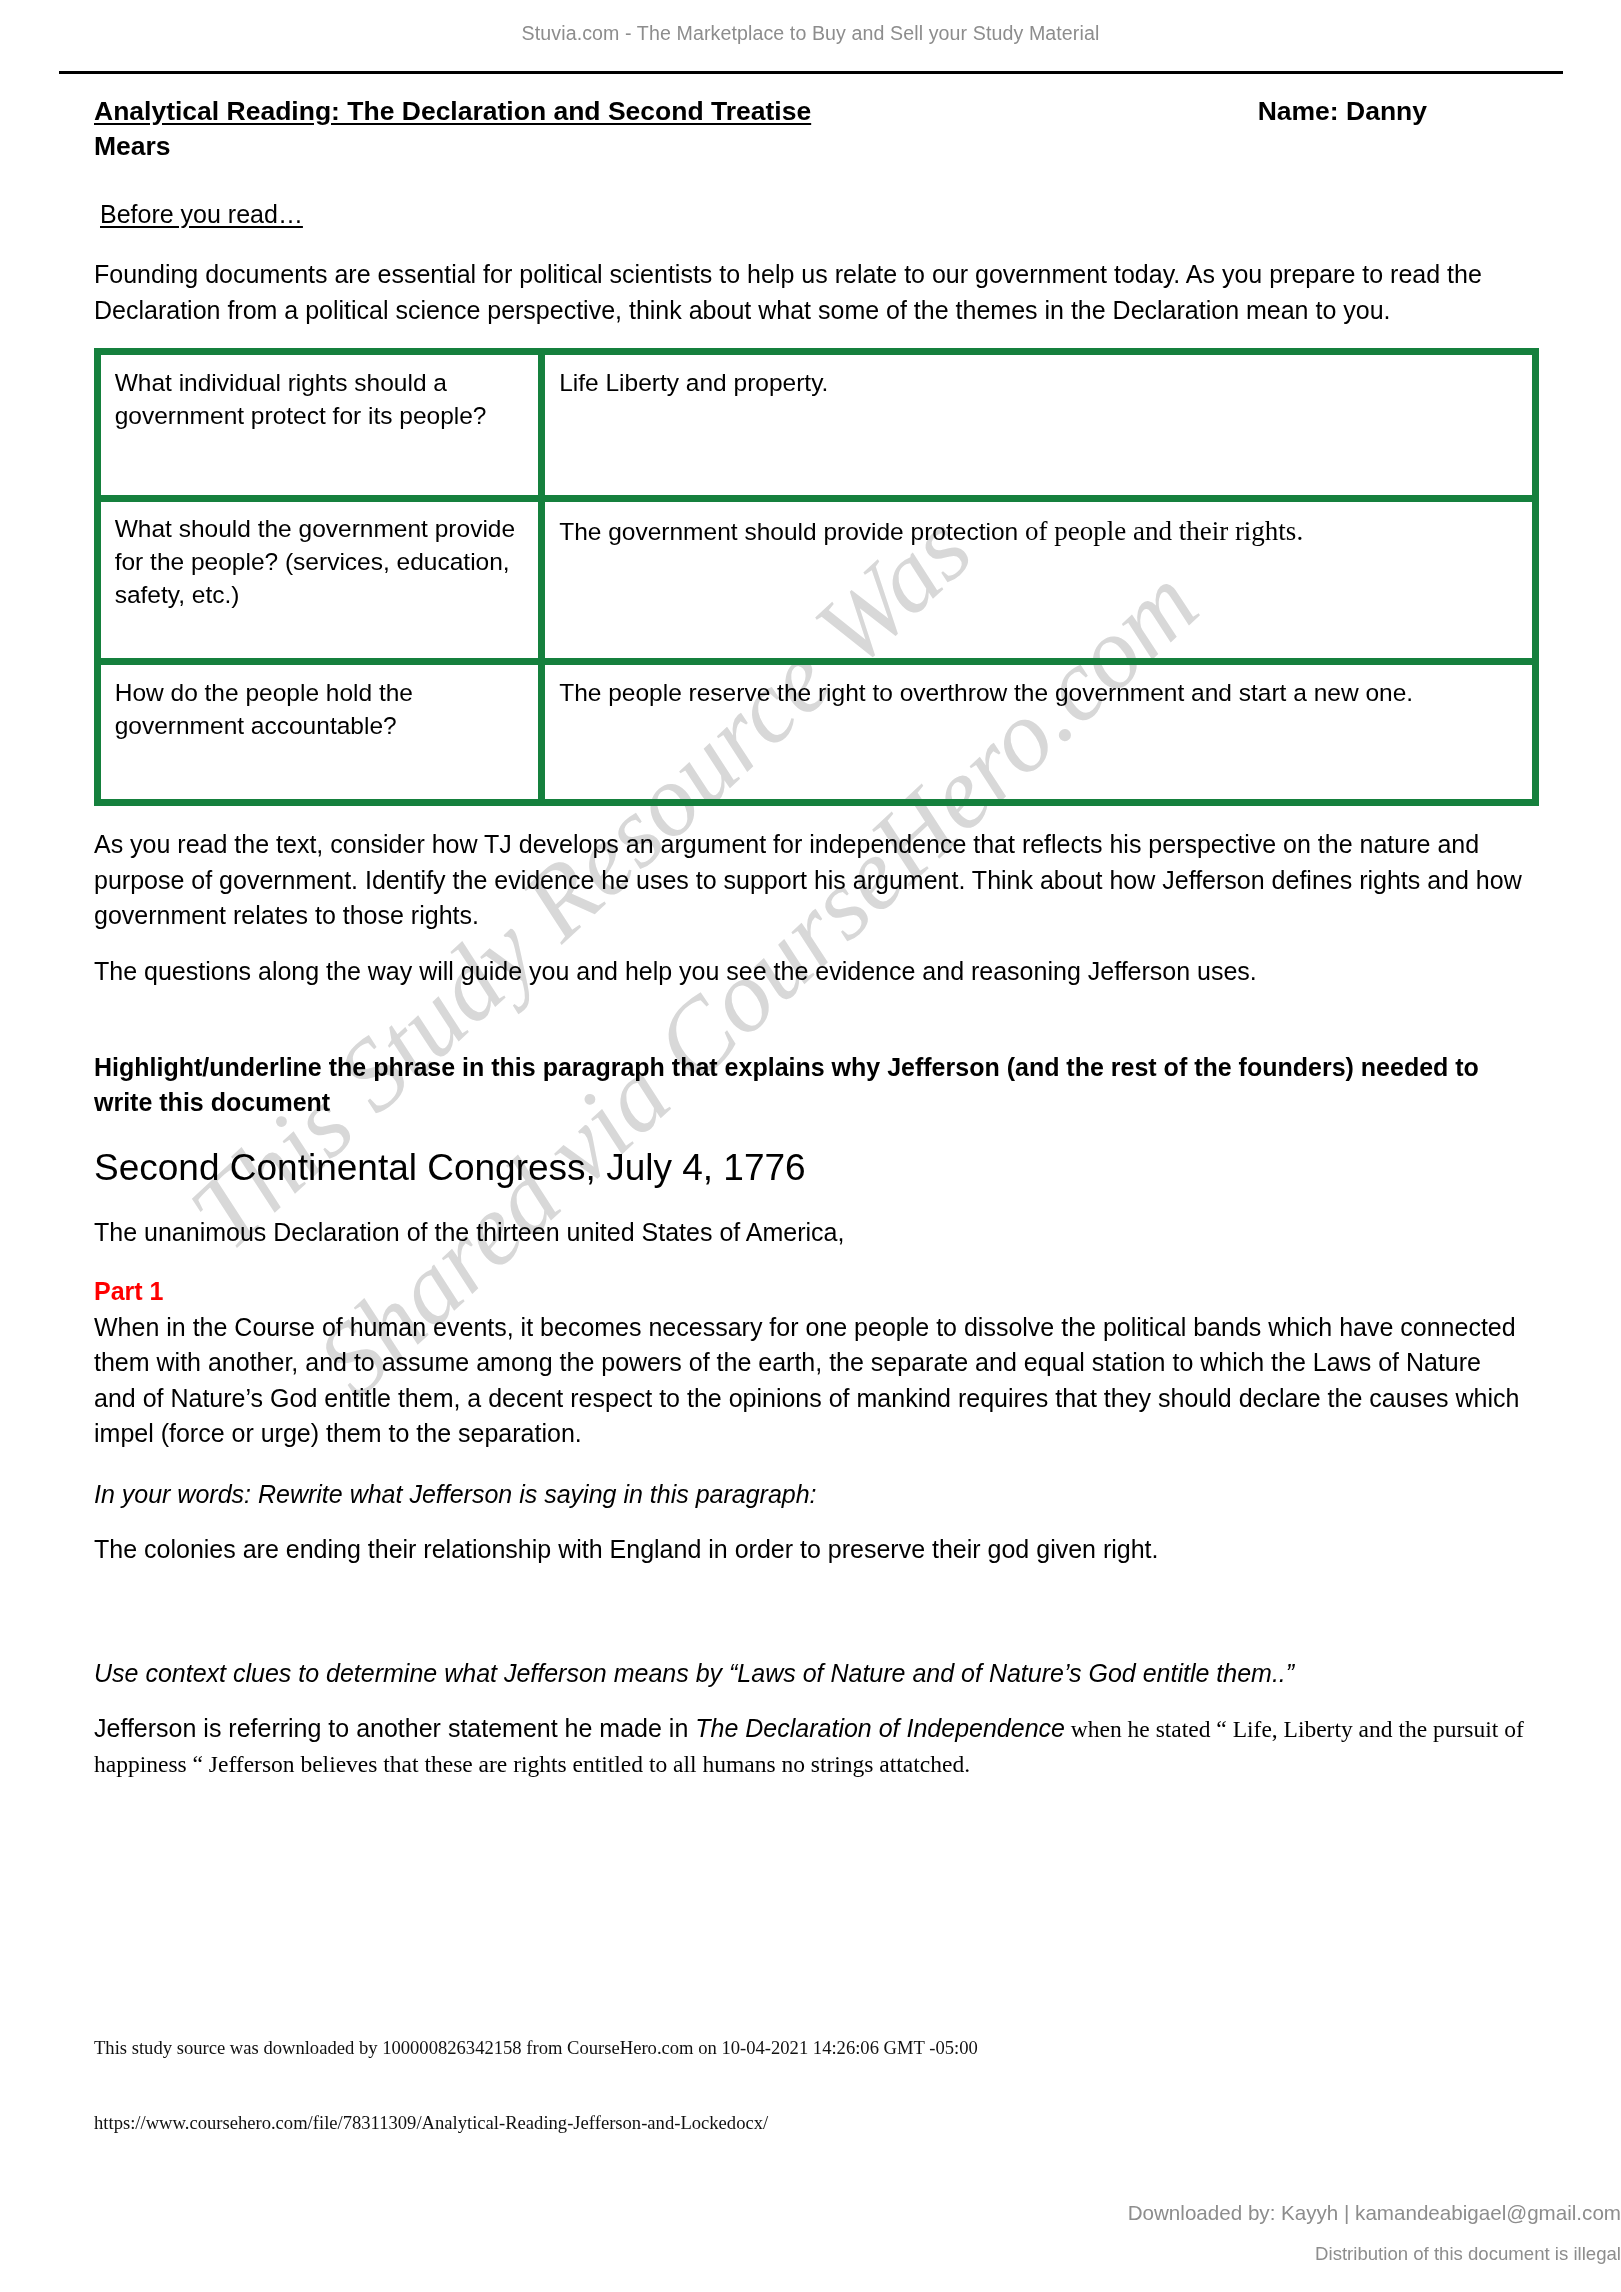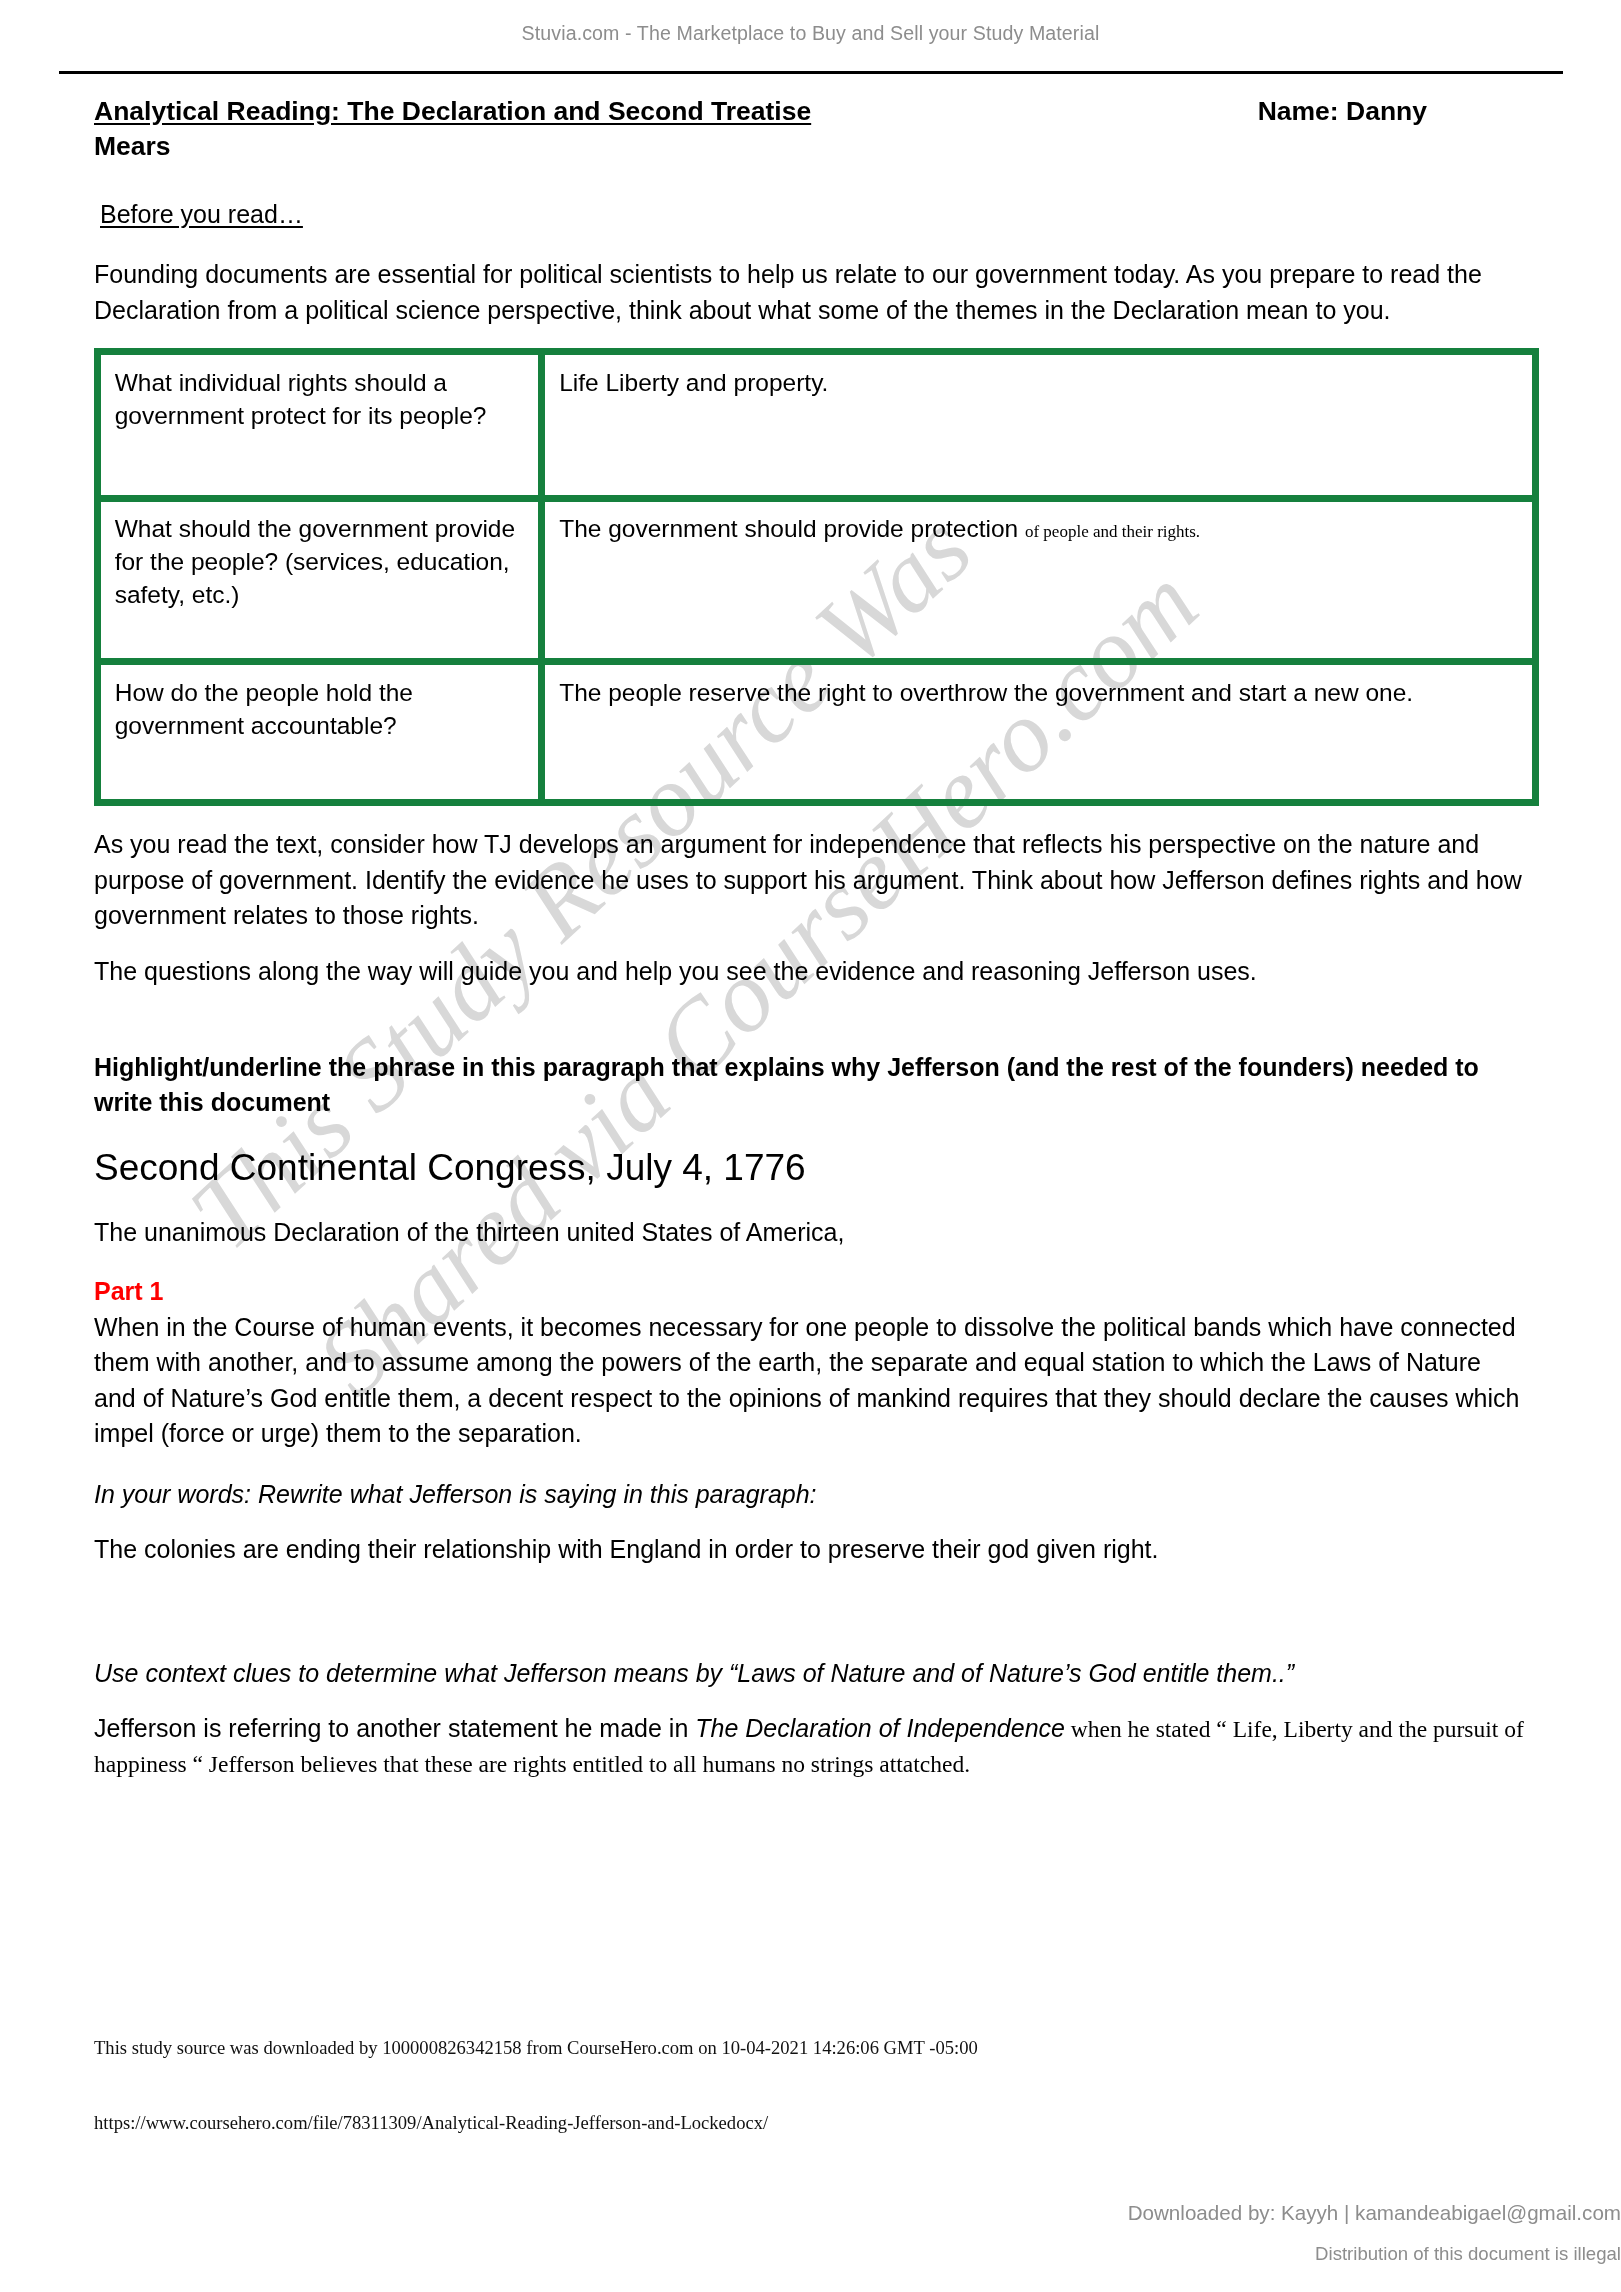--- a/index.html
+++ b/index.html
@@ -140,21 +140,21 @@
     line-height: 1.34;
   }
   td.q-col { width: 412px; }
   td.a-col { width: 961px; }
   td.mid { vertical-align: middle; }
   .r1 td { height: 116px; }
   .r2 td { height: 133px; }
   .r3 td { height: 110px; border-radius: 7px; }
   .serif-ins {
     font-family: "Liberation Serif", serif;
-    font-size: 17px;
+    font-size: 27px;
   }
 
   
   .bold-instruction {
     font-weight: bold;
     font-size: 25px;
     line-height: 1.4;
     margin: 61px 0 25.5px 0;
   }
   h1.doc-h1 {

